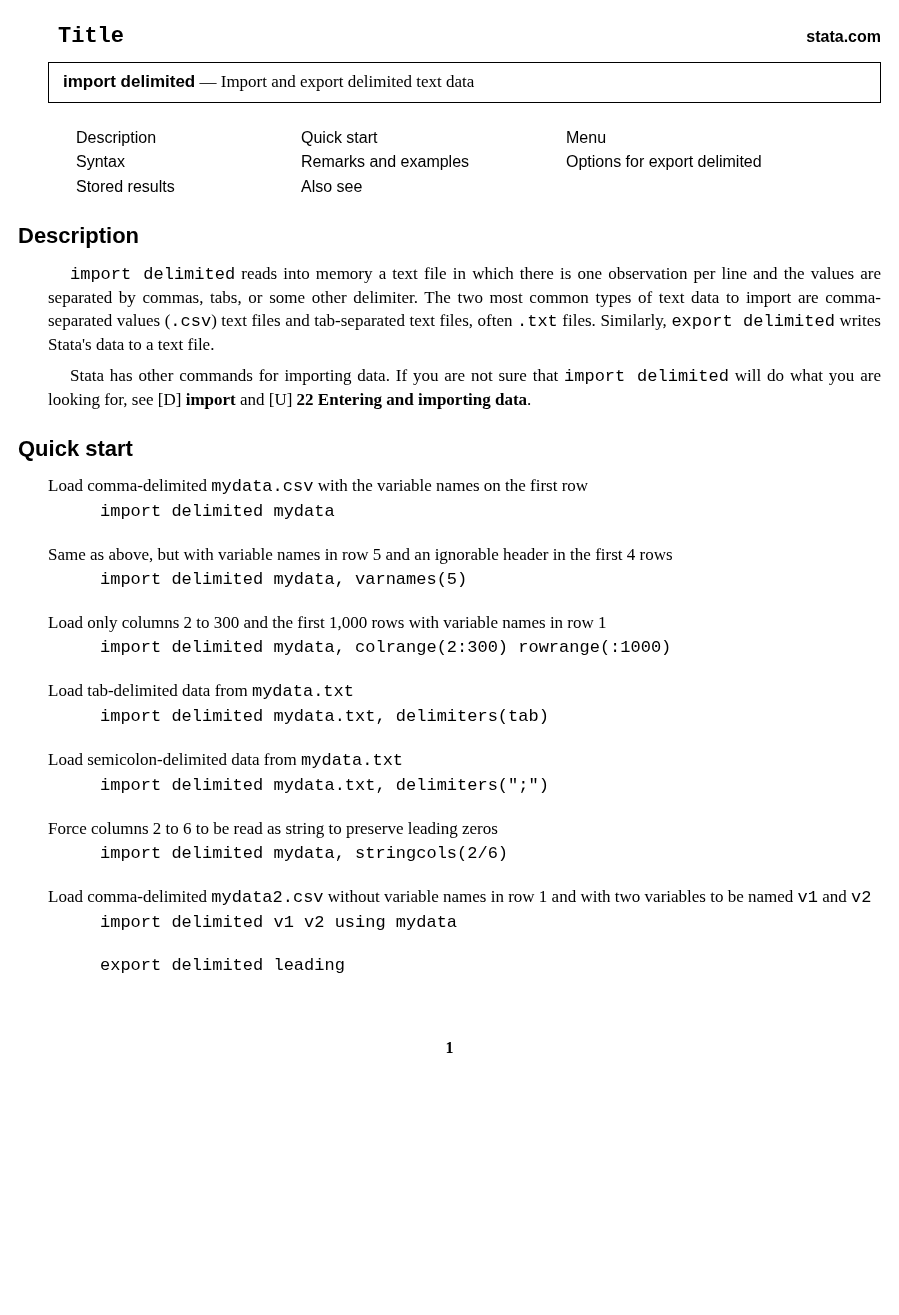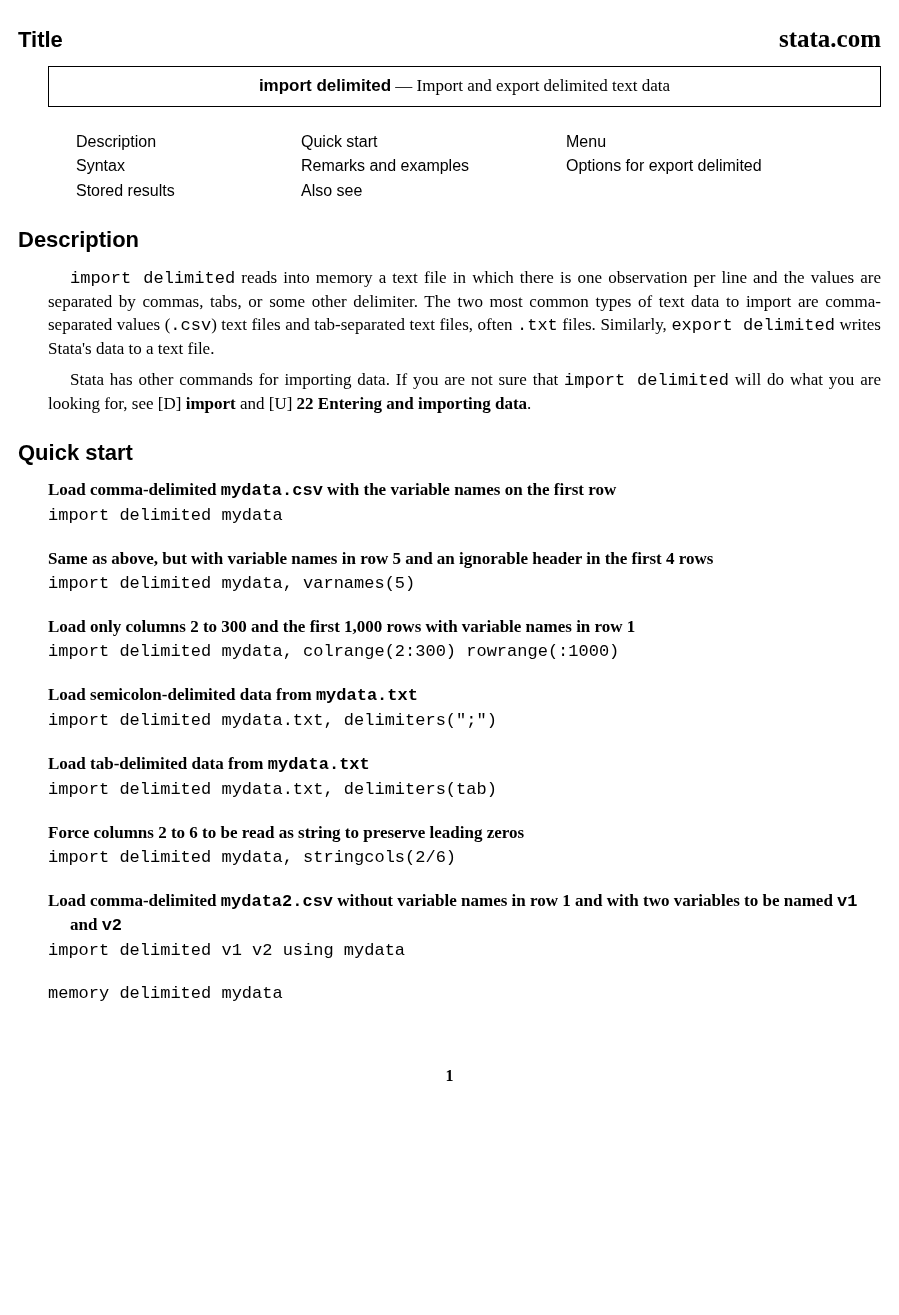--- a/index.html
+++ b/index.html
@@ -13,35 +13,35 @@
     box-sizing: border-box;
     line-height: 1.35;
   }
   .header-row {
     display: flex;
     justify-content: space-between;
     align-items: baseline;
     margin-bottom: 10px;
   }
   .title-heading {
+    font-family: Liberation Mono, monospace;
+    font-weight: bold;
+    font-size: 22px;
+    margin-left: 40px;
+  }
+  .site {
     font-family: Liberation Sans, sans-serif;
     font-weight: bold;
-    font-size: 22px;
-  }
-  .site {
-    font-family: Liberation Serif, serif;
-    font-weight: bold;
-    font-size: 25px;
+    font-size: 16px;
   }
   .boxed {
     border: 1px solid #000;
     margin-left: 30px;
     padding: 8px 14px;
     font-size: 17px;
-    text-align: center;
   }
   .boxed-cmd {
     font-family: Arial, Helvetica, sans-serif;
     font-weight: bold;
   }
   .toc {
     margin: 24px 0 24px 58px;
     font-family: Arial, Helvetica, sans-serif;
     font-size: 16px;
     display: grid;
@@ -59,27 +59,28 @@
   .para {
     margin: 0 0 8px 30px;
     text-align: justify;
   }
   .para-indent { text-indent: 22px; }
   .tt { font-family: "Courier New", Courier, monospace; }
   .bold { font-weight: bold; }
   .qs-item {
     margin: 0 0 20px 30px;
   }
-  .qs-desc { margin-bottom: 2px; font-weight: bold; }
+  .qs-desc { margin-bottom: 2px; }
   .qs-hang {
     padding-left: 22px;
     text-indent: -22px;
   }
   .qs-code {
     font-family: "Courier New", Courier, monospace;
+    margin-left: 52px;
   }
   .page-num {
     text-align: center;
     font-weight: bold;
     font-size: 16px;
     margin-top: 60px;
   }
 </style>
 </head>
 <body>
@@ -123,33 +124,33 @@
     </div>
     <div class="qs-item">
       <div class="qs-desc"><span>Same as above, but with variable names in row 5 and an ignorable header in the first 4 rows</span></div>
       <div class="qs-code">import delimited mydata, varnames(5)</div>
     </div>
     <div class="qs-item">
       <div class="qs-desc"><span>Load only columns 2 to 300 and the first 1,000 rows with variable names in row 1</span></div>
       <div class="qs-code">import delimited mydata, colrange(2:300) rowrange(:1000)</div>
     </div>
     <div class="qs-item">
+      <div class="qs-desc"><span>Load tab-delimited data from </span><span class="tt">mydata.txt</span></div>
+      <div class="qs-code">import delimited mydata.txt, delimiters(tab)</div>
+    </div>
+    <div class="qs-item">
       <div class="qs-desc"><span>Load semicolon-delimited data from </span><span class="tt">mydata.txt</span></div>
       <div class="qs-code">import delimited mydata.txt, delimiters(";")</div>
-    </div>
-    <div class="qs-item">
-      <div class="qs-desc"><span>Load tab-delimited data from </span><span class="tt">mydata.txt</span></div>
-      <div class="qs-code">import delimited mydata.txt, delimiters(tab)</div>
     </div>
     <div class="qs-item">
       <div class="qs-desc"><span>Force columns 2 to 6 to be read as string to preserve leading zeros</span></div>
       <div class="qs-code">import delimited mydata, stringcols(2/6)</div>
     </div>
     <div class="qs-item">
       <div class="qs-desc qs-hang"><span>Load comma-delimited </span><span class="tt">mydata2.csv</span><span> without variable names in row 1 and with two variables to be named </span><span class="tt">v1</span><span> and </span><span class="tt">v2</span></div>
       <div class="qs-code">import delimited v1 v2 using mydata</div>
     </div>
     <div class="qs-item">
-      <div class="qs-code">memory delimited mydata</div>
+      <div class="qs-code">export delimited leading</div>
     </div>
   </div>
 
 <div class="page-num">1</div>
 
 </body></html>

